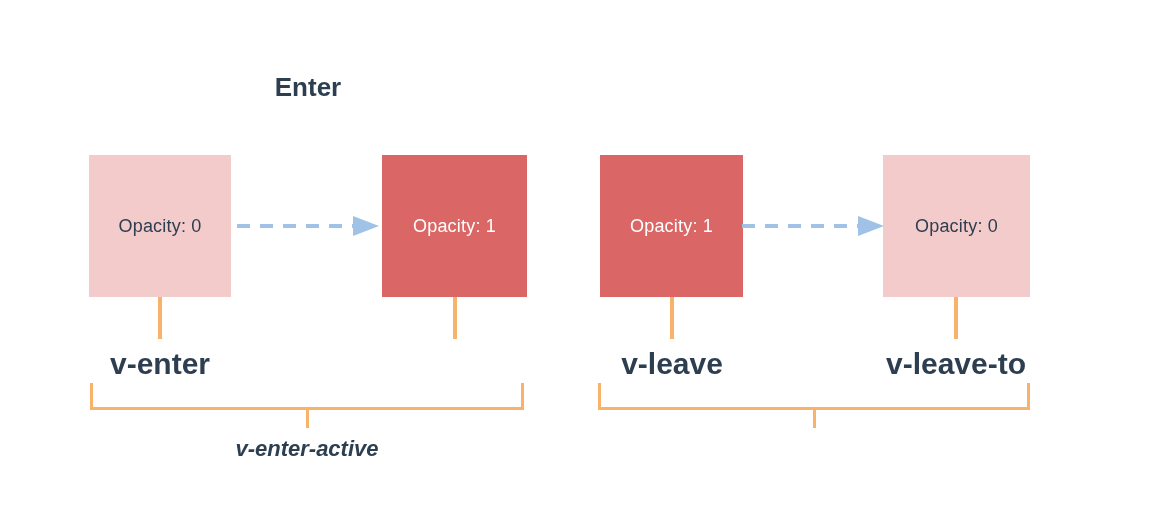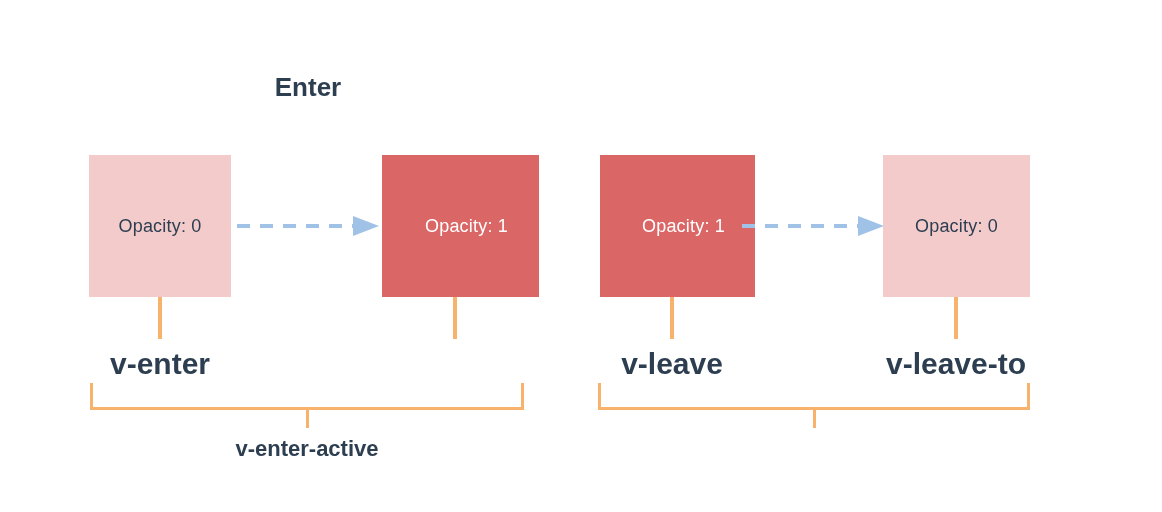--- a/index.html
+++ b/index.html
@@ -31,21 +31,21 @@
     top: 155px;
     height: 142px;
     display: flex;
     align-items: center;
     justify-content: center;
     font-size: 18px;
     font-weight: 500;
     letter-spacing: 0.2px;
   }
   .box-pink { background: #f3cbcb; color: #2c3e50; }
-  .box-red  { background: #db6666; color: #ffffff; padding-left: 12px; }
+  .box-red  { background: #db6666; color: #ffffff; }
   .box-enter-from { left: 89px;  width: 142px; }
   .box-enter-to   { left: 382px; width: 145px; }
   .box-leave-from { left: 600px; width: 143px; }
   .box-leave-to   { left: 883px; width: 147px; }
 
   .arrow {
     position: absolute;
     top: 215px;
     width: 144px;
     height: 22px;
@@ -103,21 +103,21 @@
 
   .active-label {
     position: absolute;
     top: 436px;
     width: 220px;
     font-size: 22px;
     font-weight: bold;
     color: #2c3e50;
     text-align: center;
   }
-  .active-enter { left: 197px; }
+  .active-enter { left: 197px; font-style: italic; }
   .active-leave { left: 704px; }
 </style>
 </head>
 <body>
 
 <div class="diagram">
 
   <div class="section-title title-enter">Enter</div>
 
   <div class="box box-pink box-enter-from">

